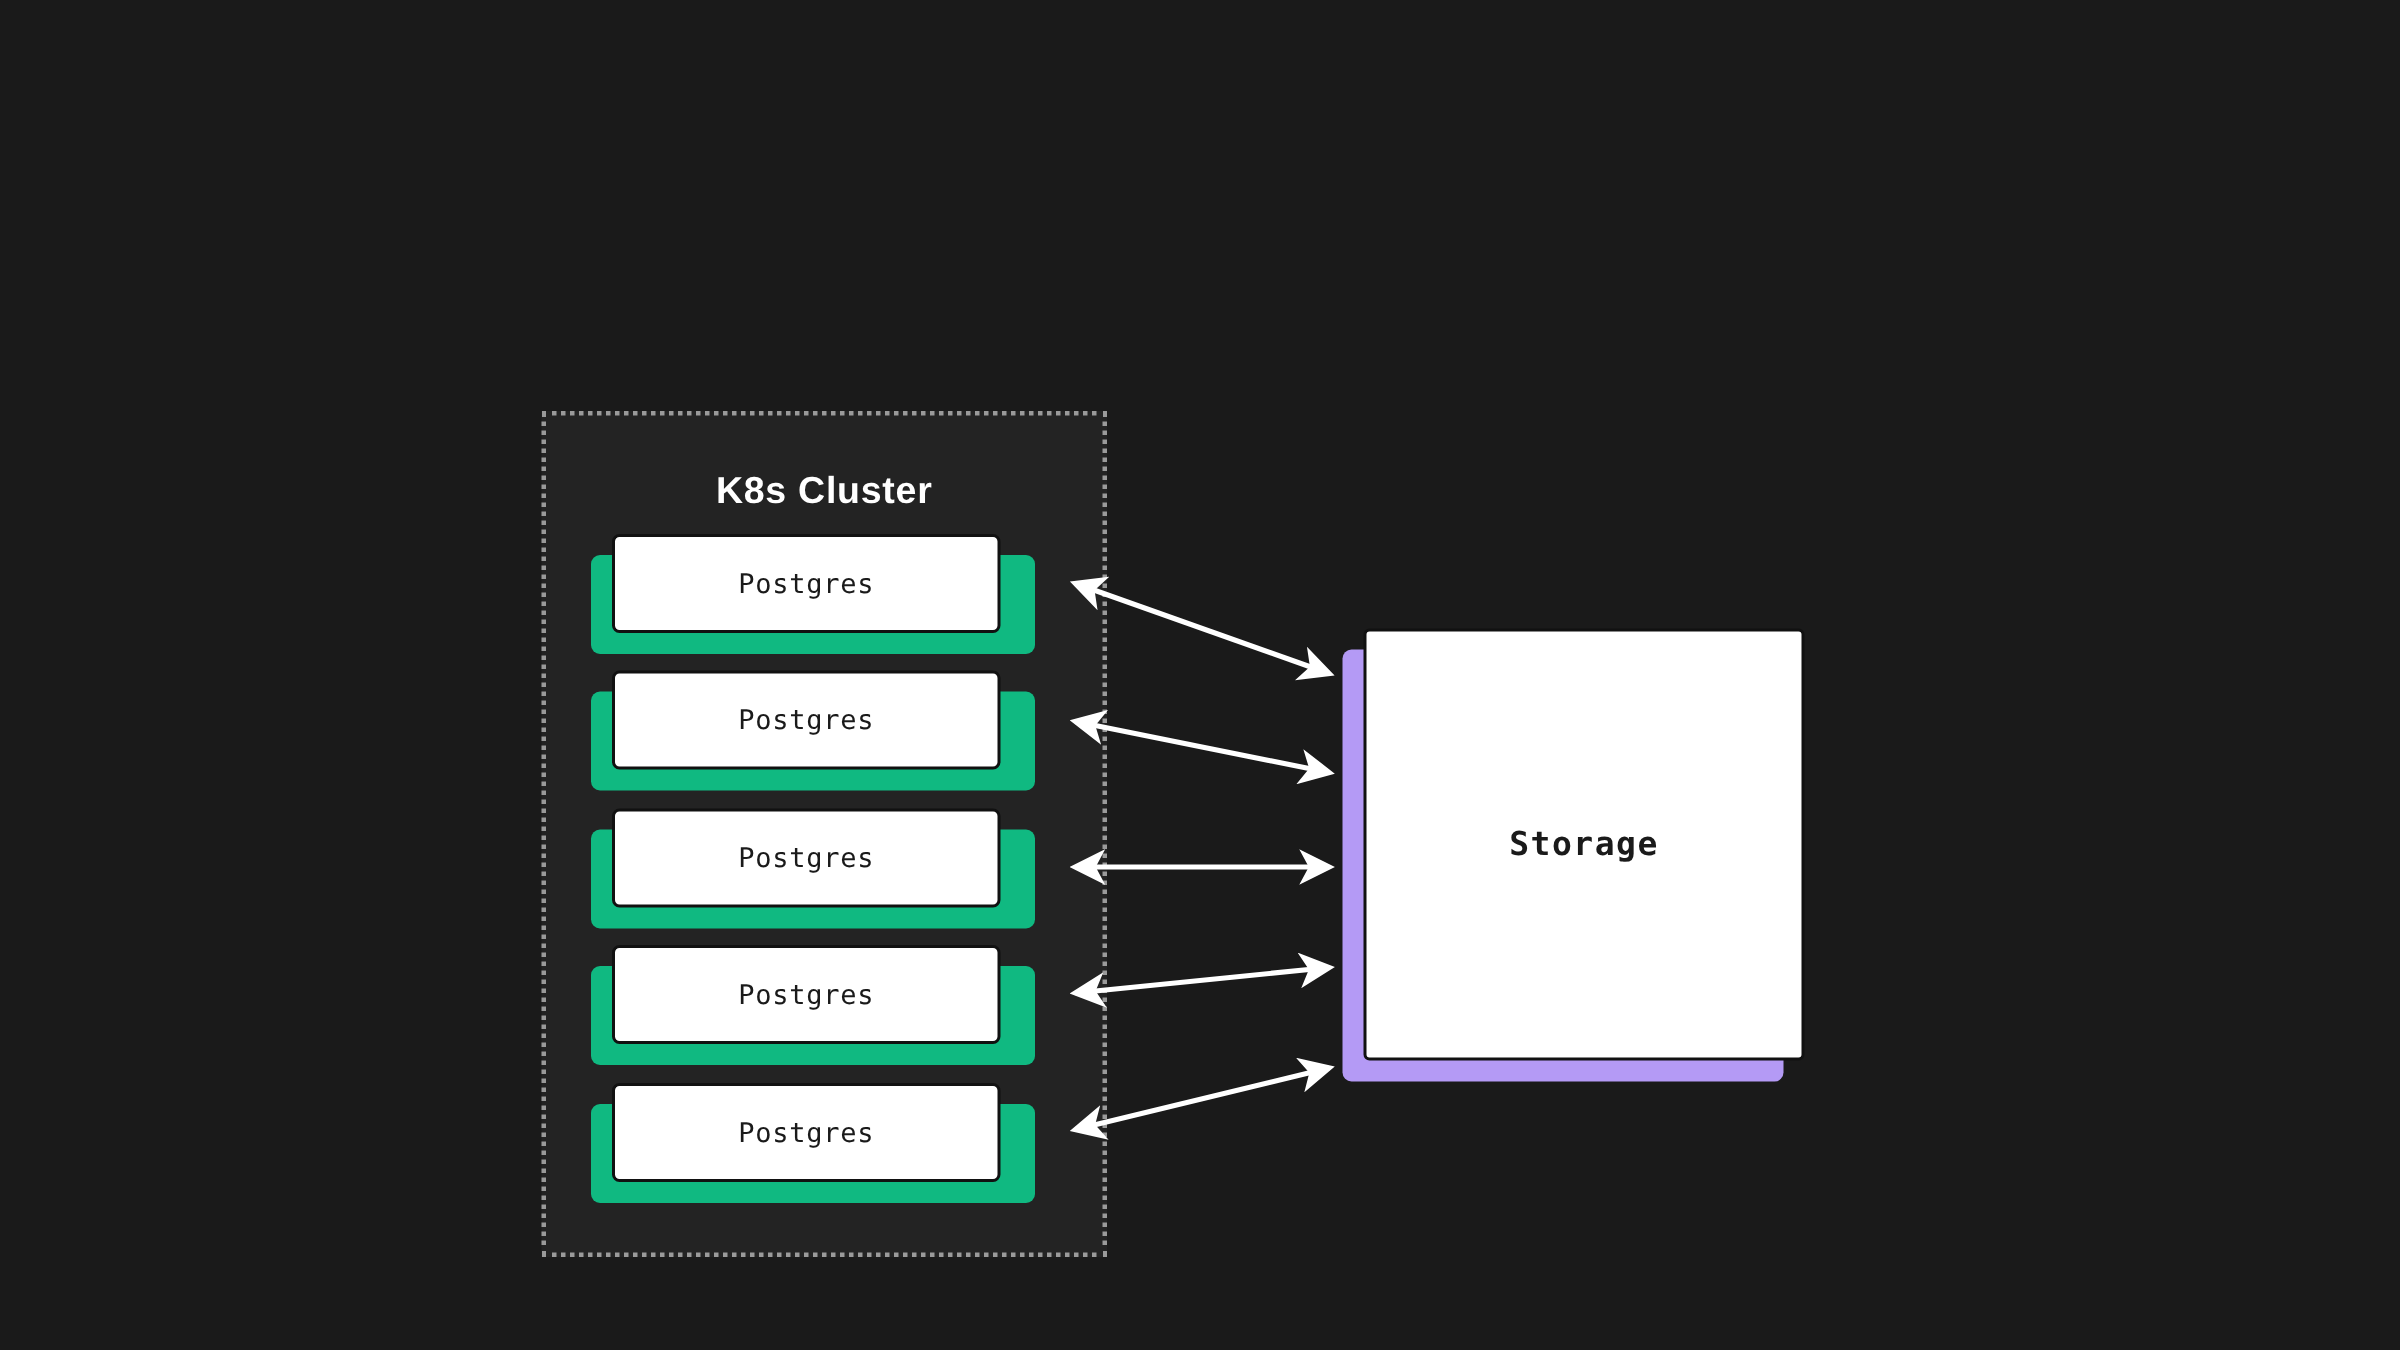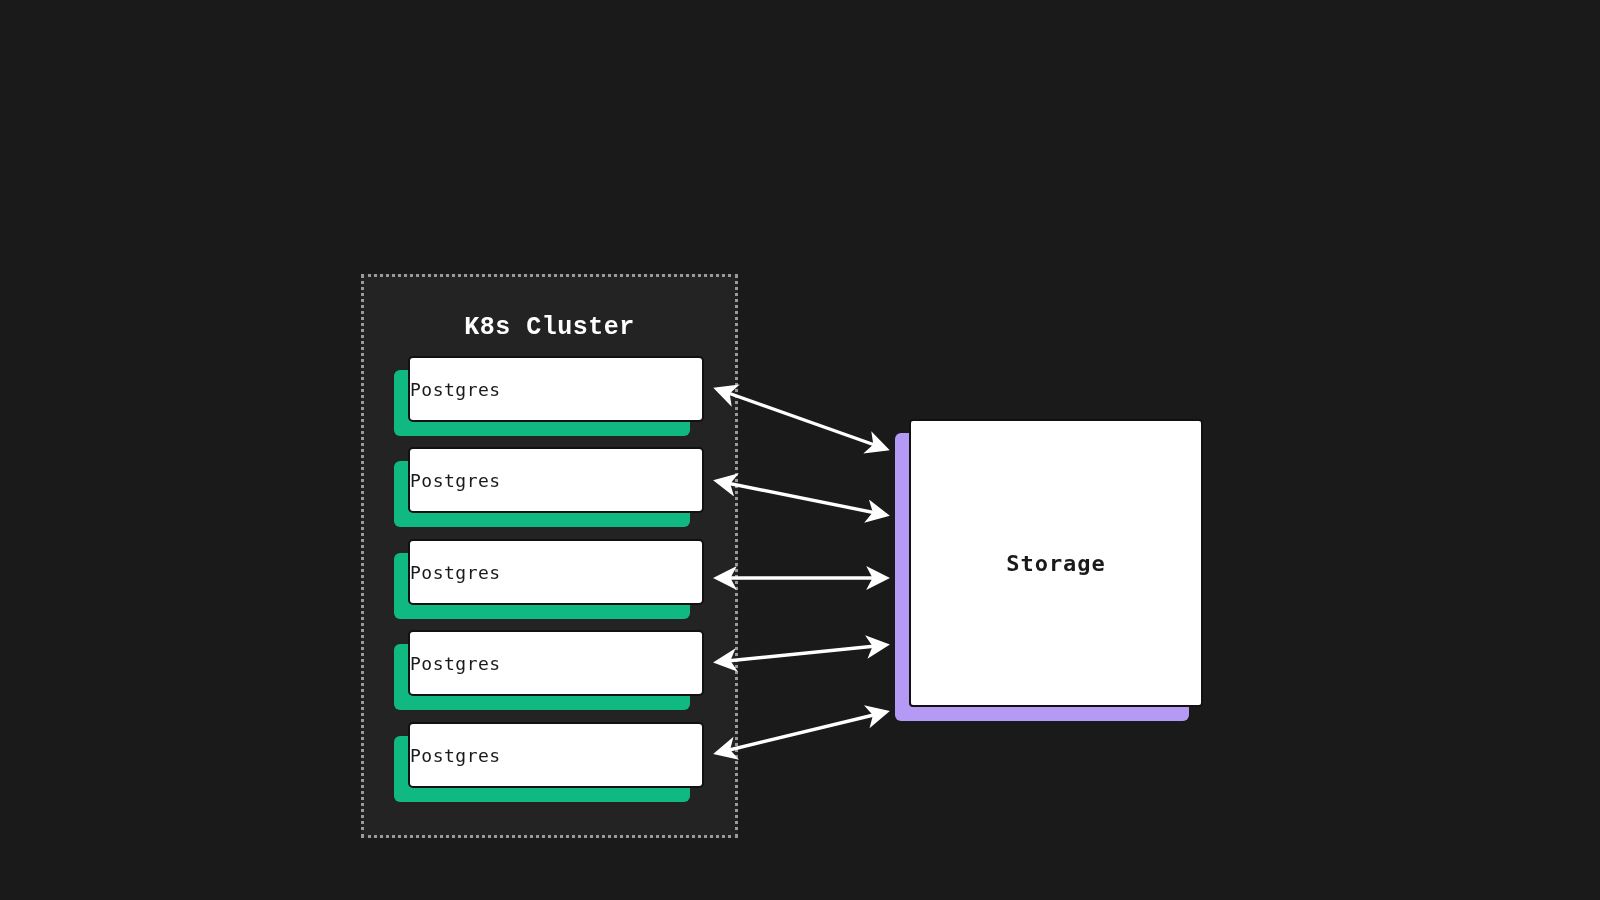--- a/index.html
+++ b/index.html
@@ -34,21 +34,21 @@
   #cluster-title {
     position: absolute;
     left: 0;
     top: 36px;
     width: 100%;
     text-align: center;
     color: #ffffff;
     font-size: 25px;
     font-weight: bold;
     letter-spacing: 0.5px;
-    font-family: Liberation Mono, monospace;
+    font-family: Liberation Sans, sans-serif;
   }
 
   
   .node-card {
     position: absolute;
     width: 296px;
     height: 66px;
   }
   .node-shadow {
     position: absolute;
@@ -56,29 +56,29 @@
     top: 14px;
     width: 296px;
     height: 66px;
     background: #10b981;
     border-radius: 6px;
   }
   .node-body {
     position: absolute;
     left: 0;
     top: 0;
-    width: 296px;
+    width: 259px;
     height: 66px;
     box-sizing: border-box;
     background: #ffffff;
     border: 2px solid #111111;
     border-radius: 5px;
     display: flex;
     align-items: center;
-    justify-content: flex-start;
+    justify-content: center;
   }
   .node-label {
     color: #1a1a1a;
     font-size: 18px;
     font-family: "DejaVu Sans Mono", "Liberation Mono", monospace;
     letter-spacing: 0.5px;
   }
 
   
   #storage-box {

